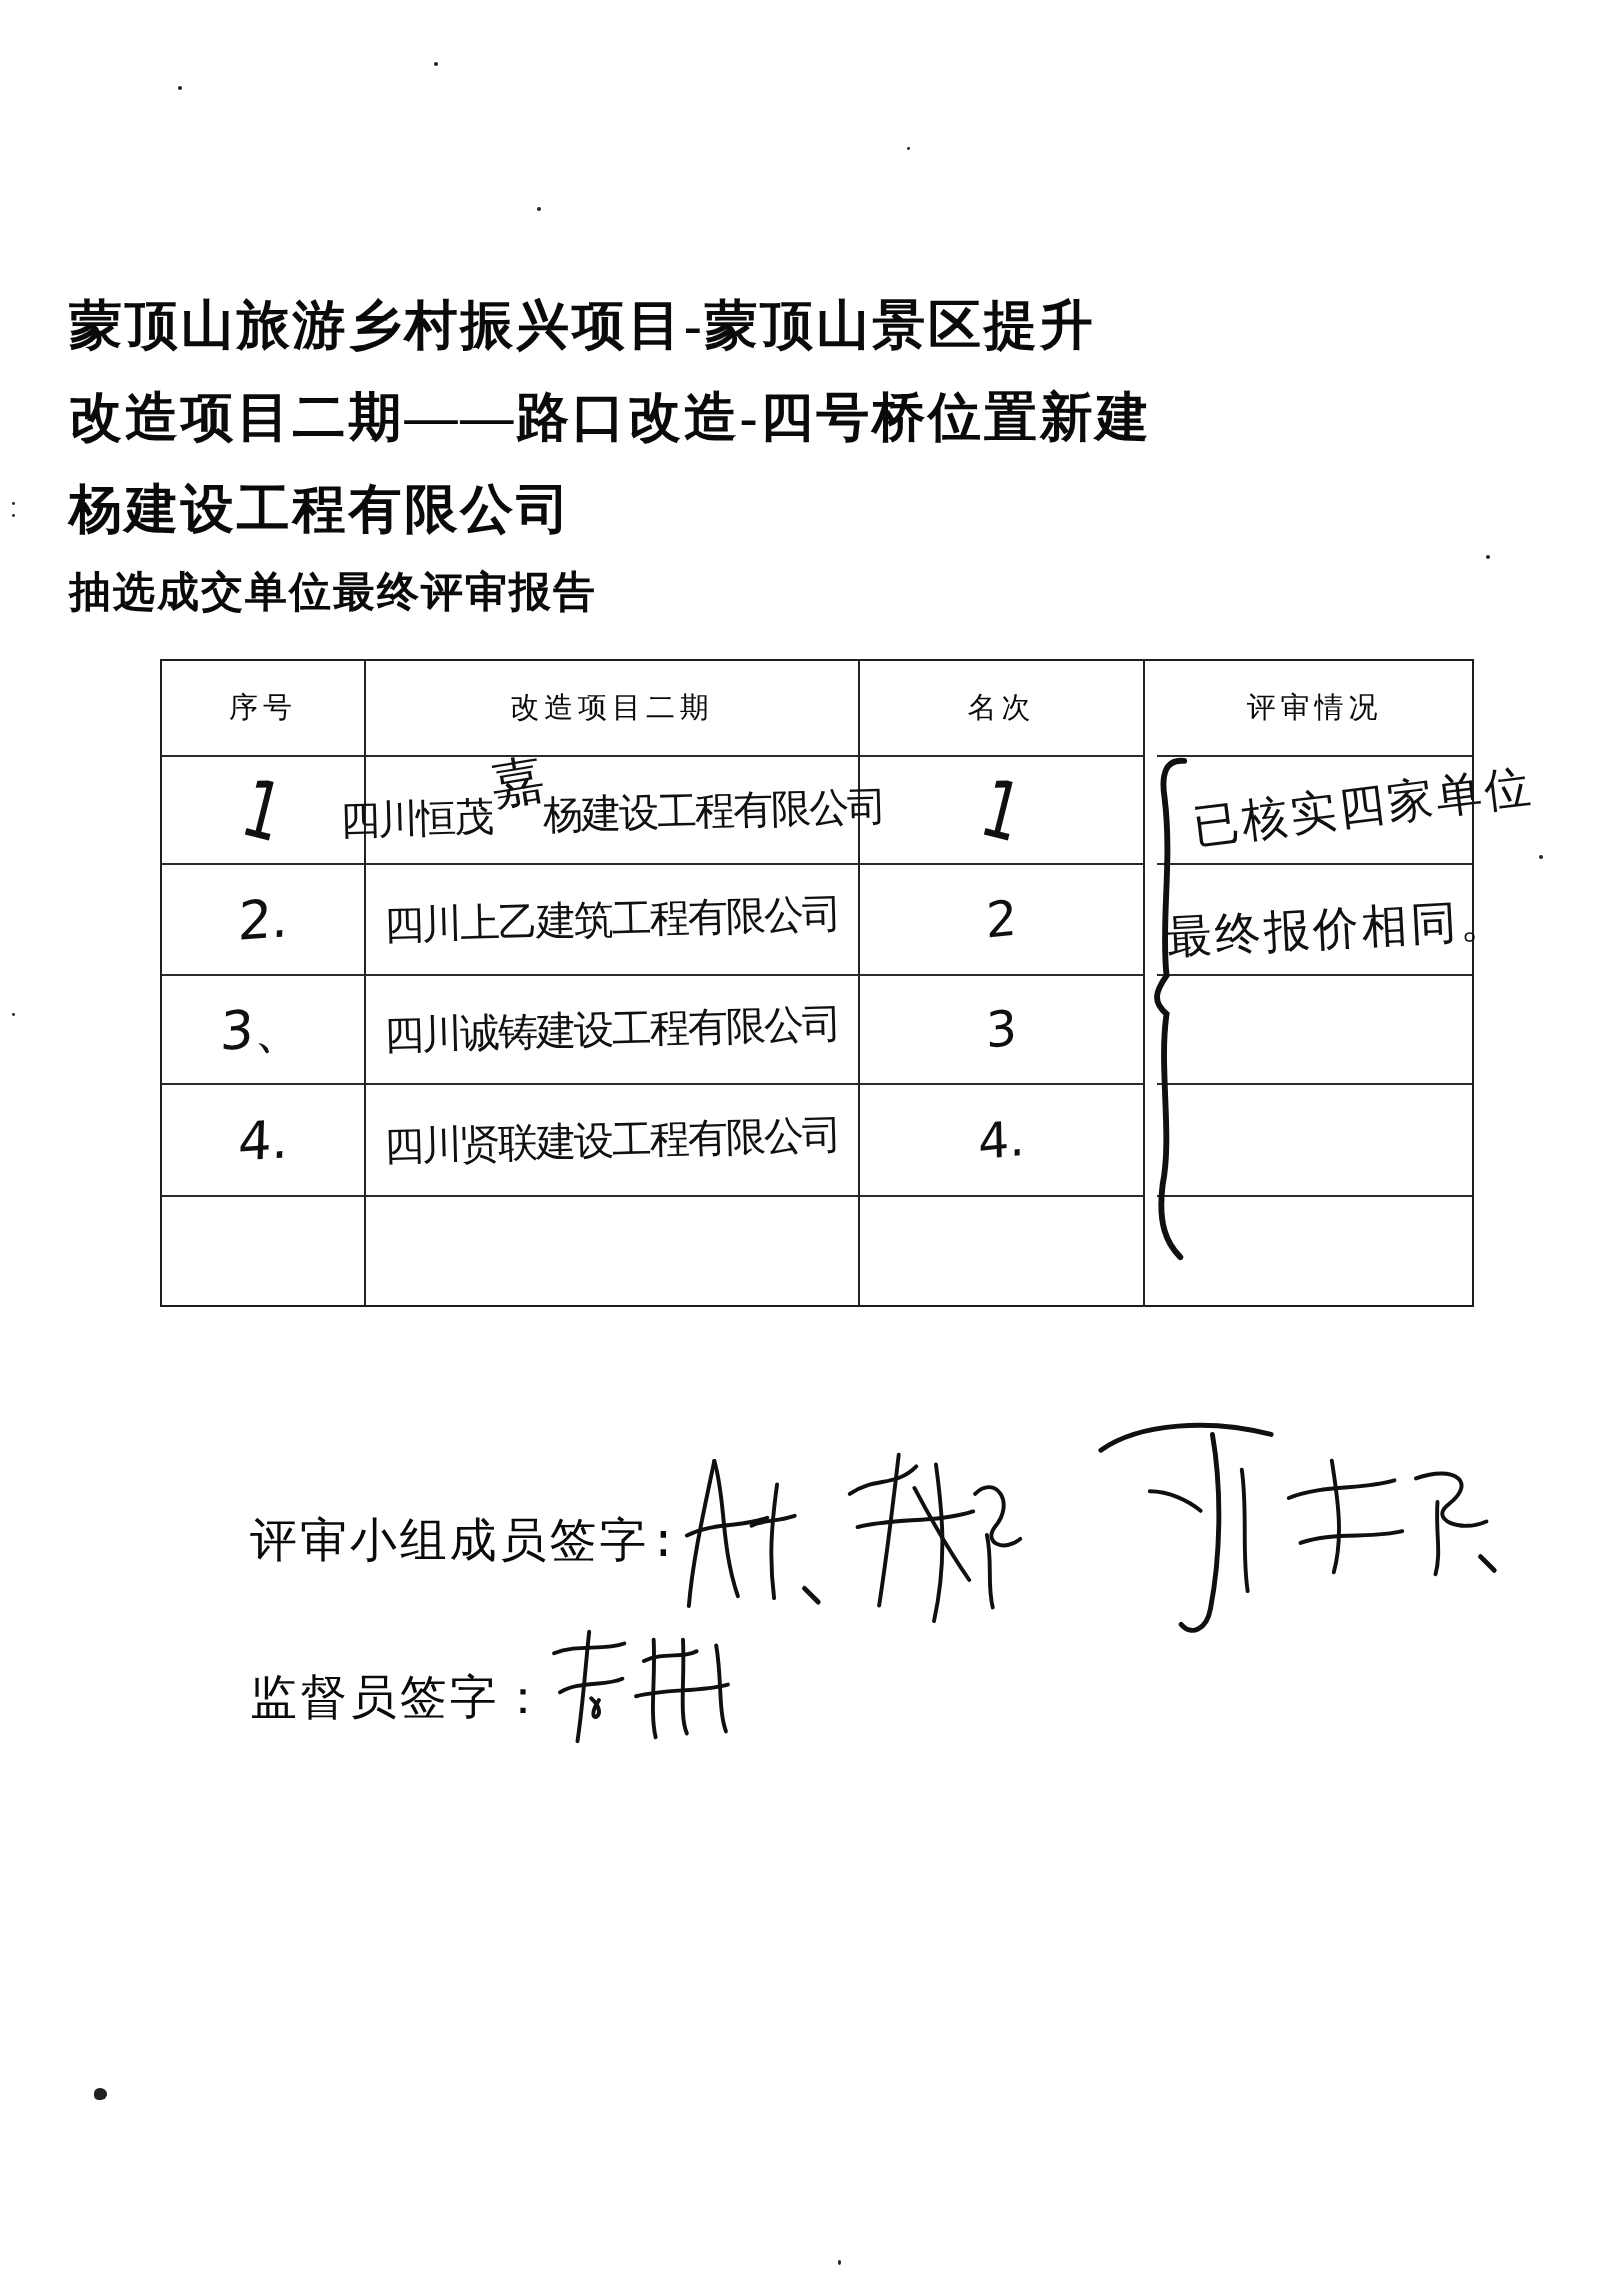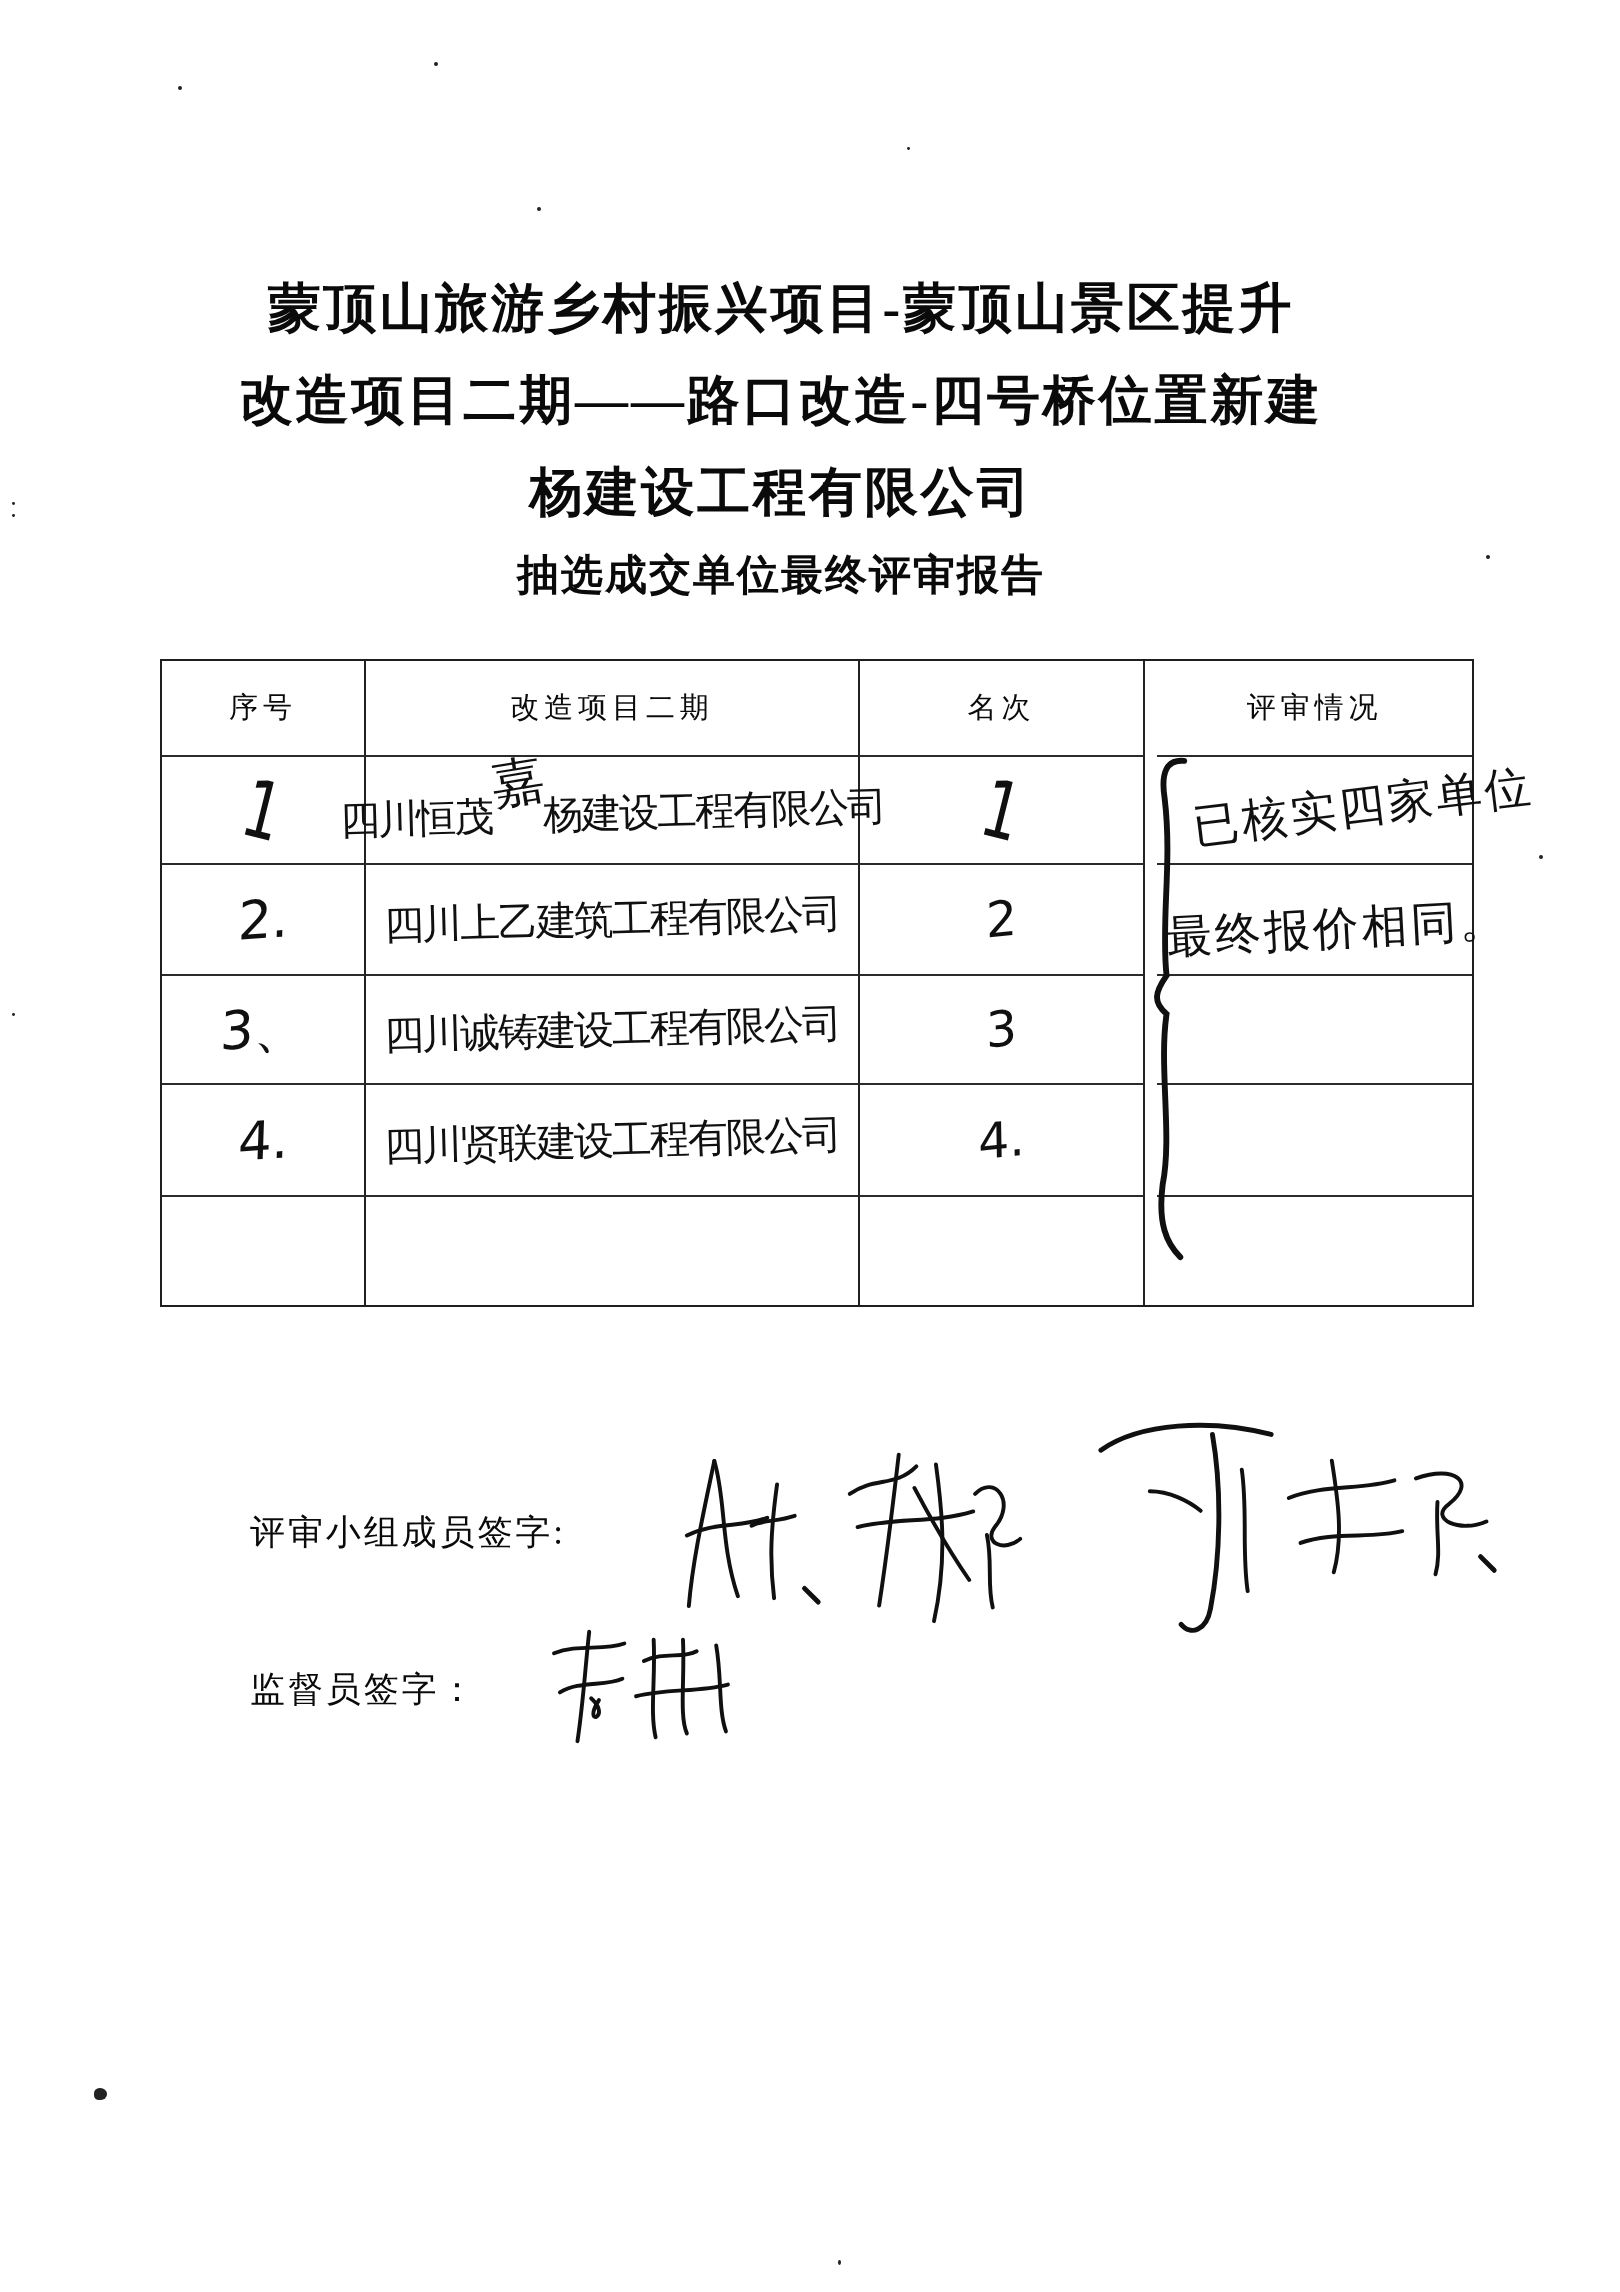--- a/index.html
+++ b/index.html
@@ -7,22 +7,21 @@
     position:relative;
     width:1620px;height:2293px;
     margin:0 auto;
     background:#ffffff;
     overflow:hidden;
     font-family:"Liberation Sans", sans-serif;
     color:#0a0a0a;
   }
   
   .title-block{
-    position:absolute;left:69px;right:127px;top:262px;
-    text-align:center;
+    position:absolute;left:69px;right:127px;top:279px;
   }
   .title-line{
     font-size:53px;line-height:92px;font-weight:700;letter-spacing:2.9px;
     font-family:"Liberation Serif", serif;
   }
   .subtitle{
     font-size:42px;line-height:74px;font-weight:700;letter-spacing:2px;
     font-family:"Liberation Serif", serif;
   }
   
@@ -64,22 +63,22 @@
     position:absolute;
     font-family:"DejaVu Sans", sans-serif;
     font-size:46px;letter-spacing:2.9px;white-space:nowrap;
     color:#101010;z-index:5;
   }
   .note-1{left:1192px;top:776px;transform:rotate(-7deg);}
   .note-2{left:1166px;top:898px;transform:rotate(-3deg);}
   
   .sig-label{
     position:absolute;
-    font-size:35px;letter-spacing:2.9px;
-    font-family:Liberation Serif, serif;
+    font-size:47px;letter-spacing:2.9px;
+    font-family:Liberation Mono, monospace;
   }
   .panel-label{left:250px;top:1509px;}
   .supervisor-label{left:250px;top:1666px;}
   .sig{position:absolute;z-index:4;}
   .sig svg path{fill:none;stroke:#101010;stroke-linecap:round;stroke-linejoin:round;}
   
   .speck{position:absolute;background:#222;border-radius:50%;}
   .brace{position:absolute;left:1145px;top:755px;z-index:4;}
 </style>
 </head>

